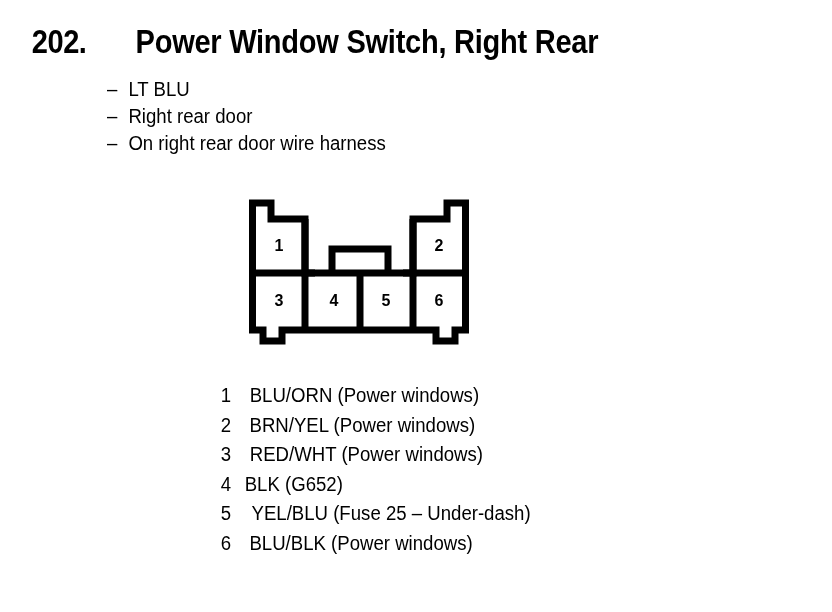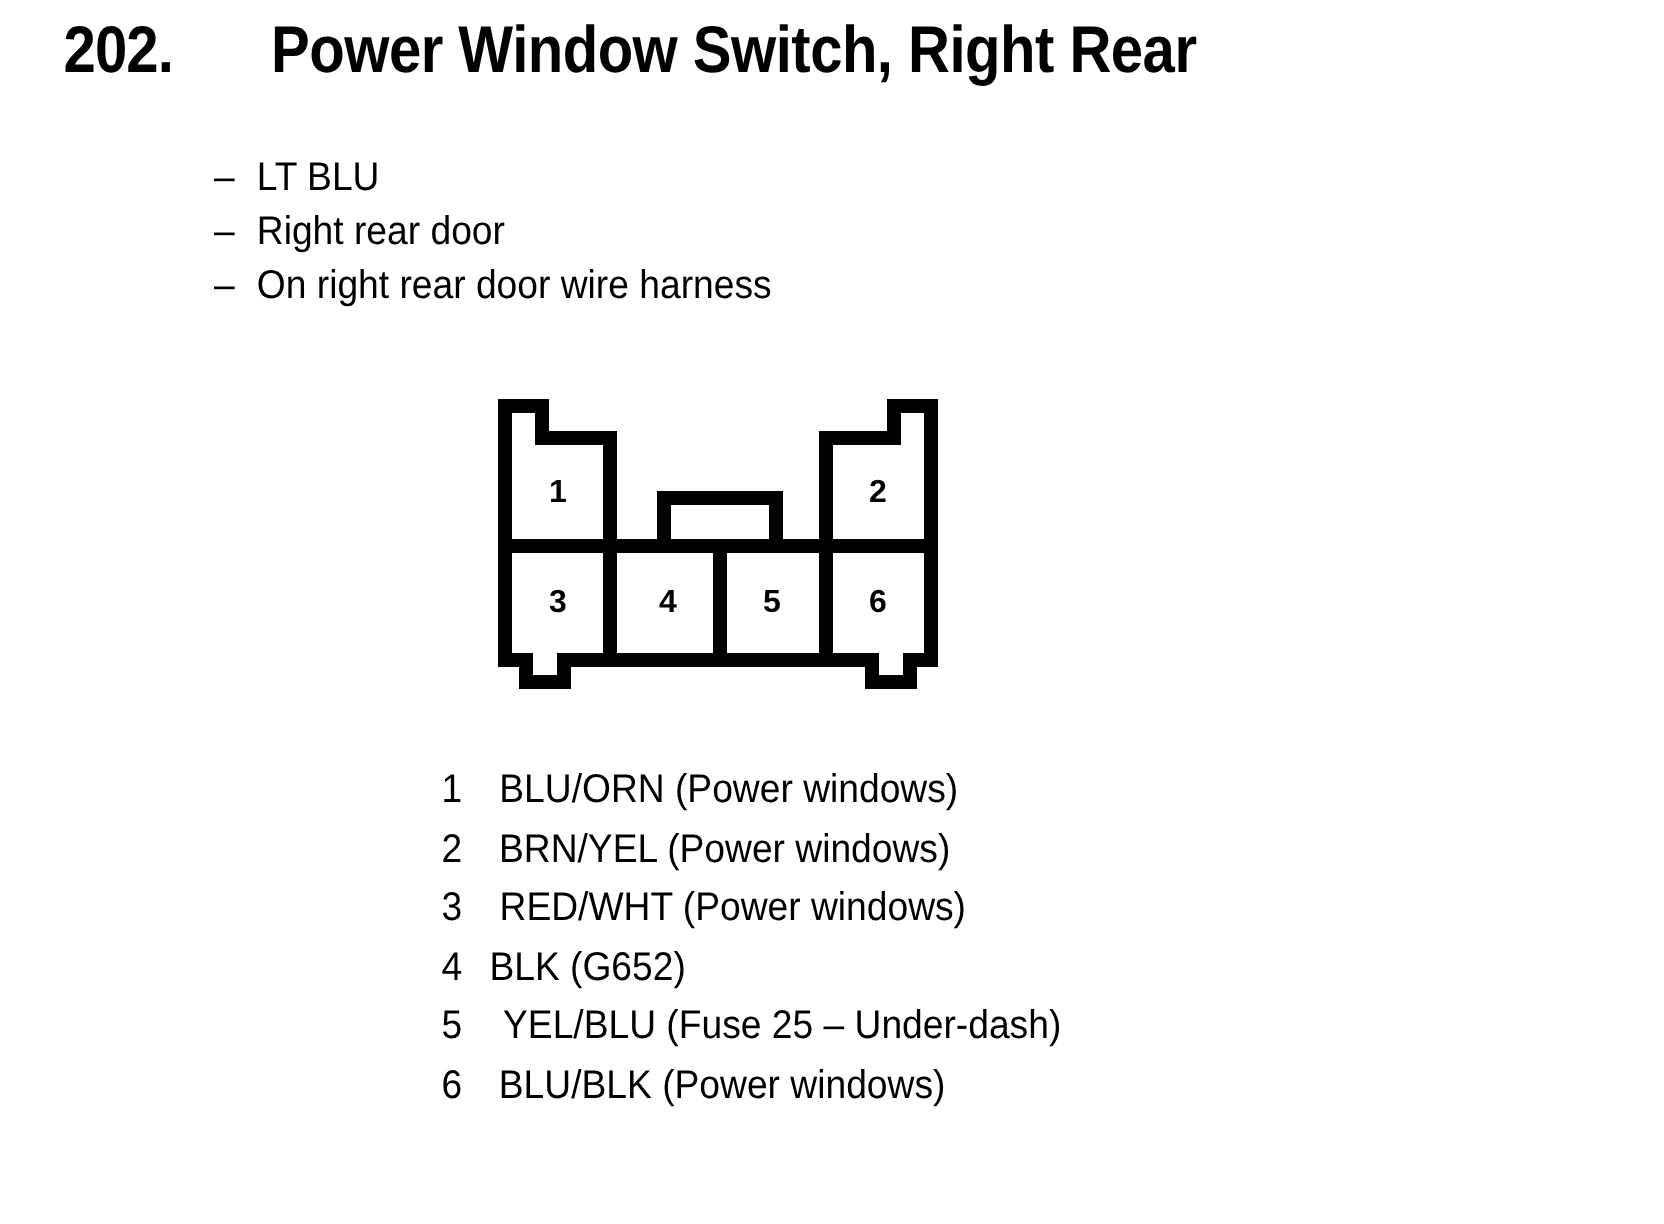--- a/index.html
+++ b/index.html
@@ -14,21 +14,21 @@
     overflow: hidden;
     font-family: "Liberation Sans", sans-serif;
     color: #000000;
     -webkit-font-smoothing: none;
   }
 
   
   #title-row {
     position: absolute;
     left: 28px;
-    top: 8px;
+    top: 25px;
     display: flex;
     align-items: center;
     white-space: nowrap;
   }
   .title-number {
     font-size: 33px;
     font-weight: bold;
     line-height: 1;
     letter-spacing: -0.5px;
     transform: scaleX(0.88);

